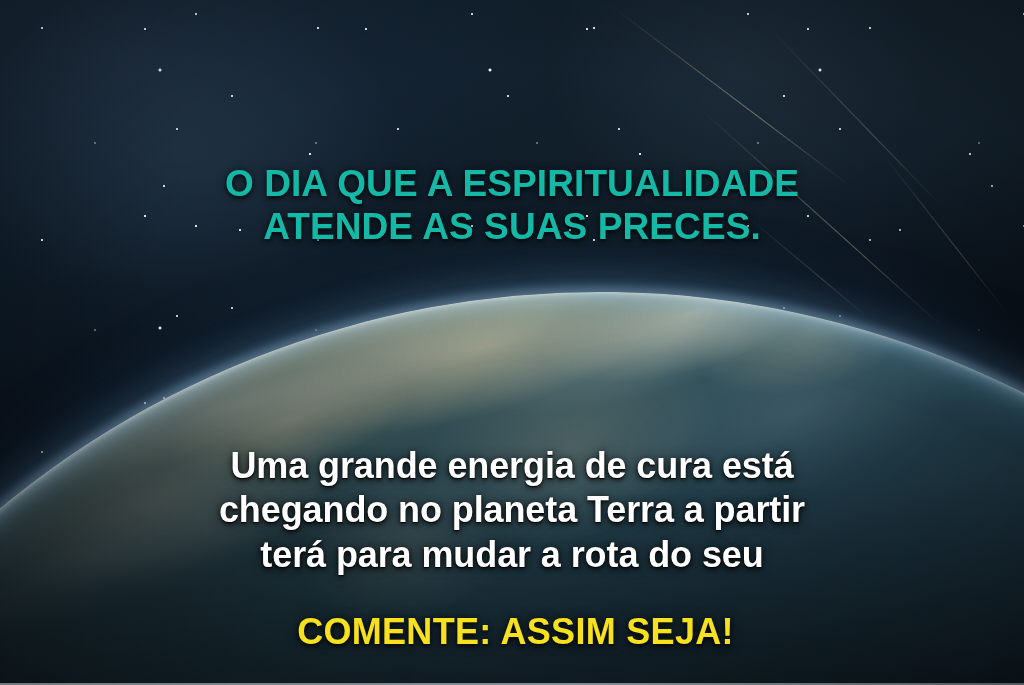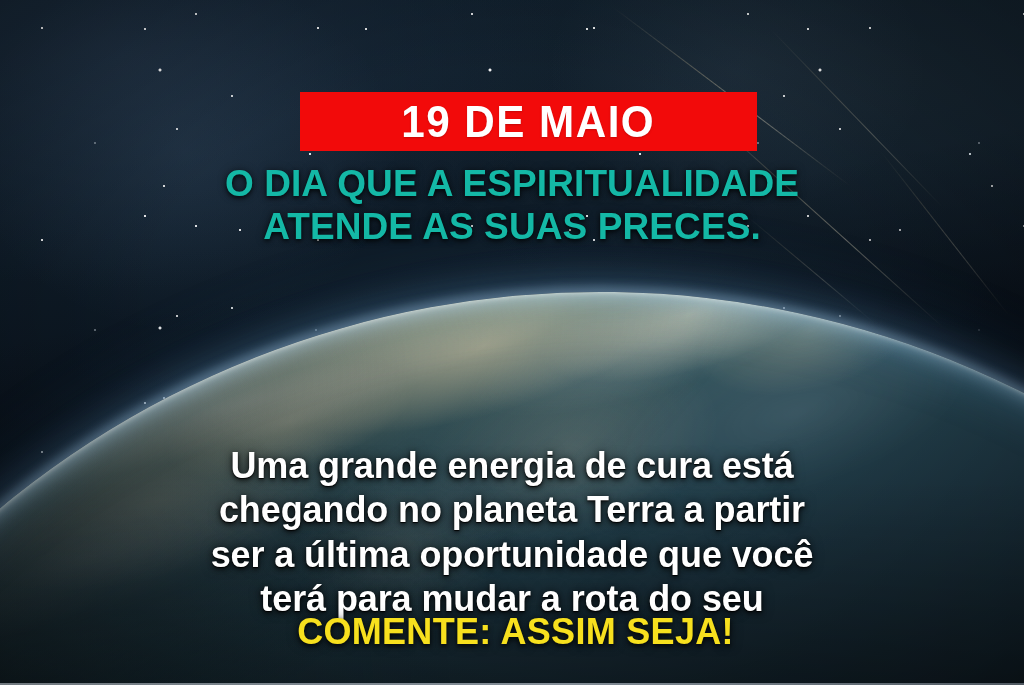--- a/index.html
+++ b/index.html
@@ -300,32 +300,28 @@
     <div class="earth-clouds"></div>
     <div class="earth-shade"></div>
     <div class="earth-rim"></div>
   </div>
 
   <div class="bg-layer vignette"></div>
   <div class="bottom-edge"></div>
 
   <div class="content">
 
-    <div class="date-banner">
-      <span class="date-banner-text">19 DE MAIO</span>
-    </div>
 
     <div class="headline">
       <span class="headline-line">O DIA QUE A ESPIRITUALIDADE</span>
       <span class="headline-line">ATENDE AS SUAS PRECES.</span>
     </div>
 
     <div class="body-copy">
       <span class="body-line">Uma grande energia de cura está</span>
       <span class="body-line">chegando no planeta Terra a partir</span>
-      <span class="body-line">ser a última oportunidade que você</span>
       <span class="body-line">terá para mudar a rota do seu</span>
     </div>
 
     <div class="cta">COMENTE: ASSIM SEJA!</div>
 
   </div>
 </div>
 
 </body></html>

